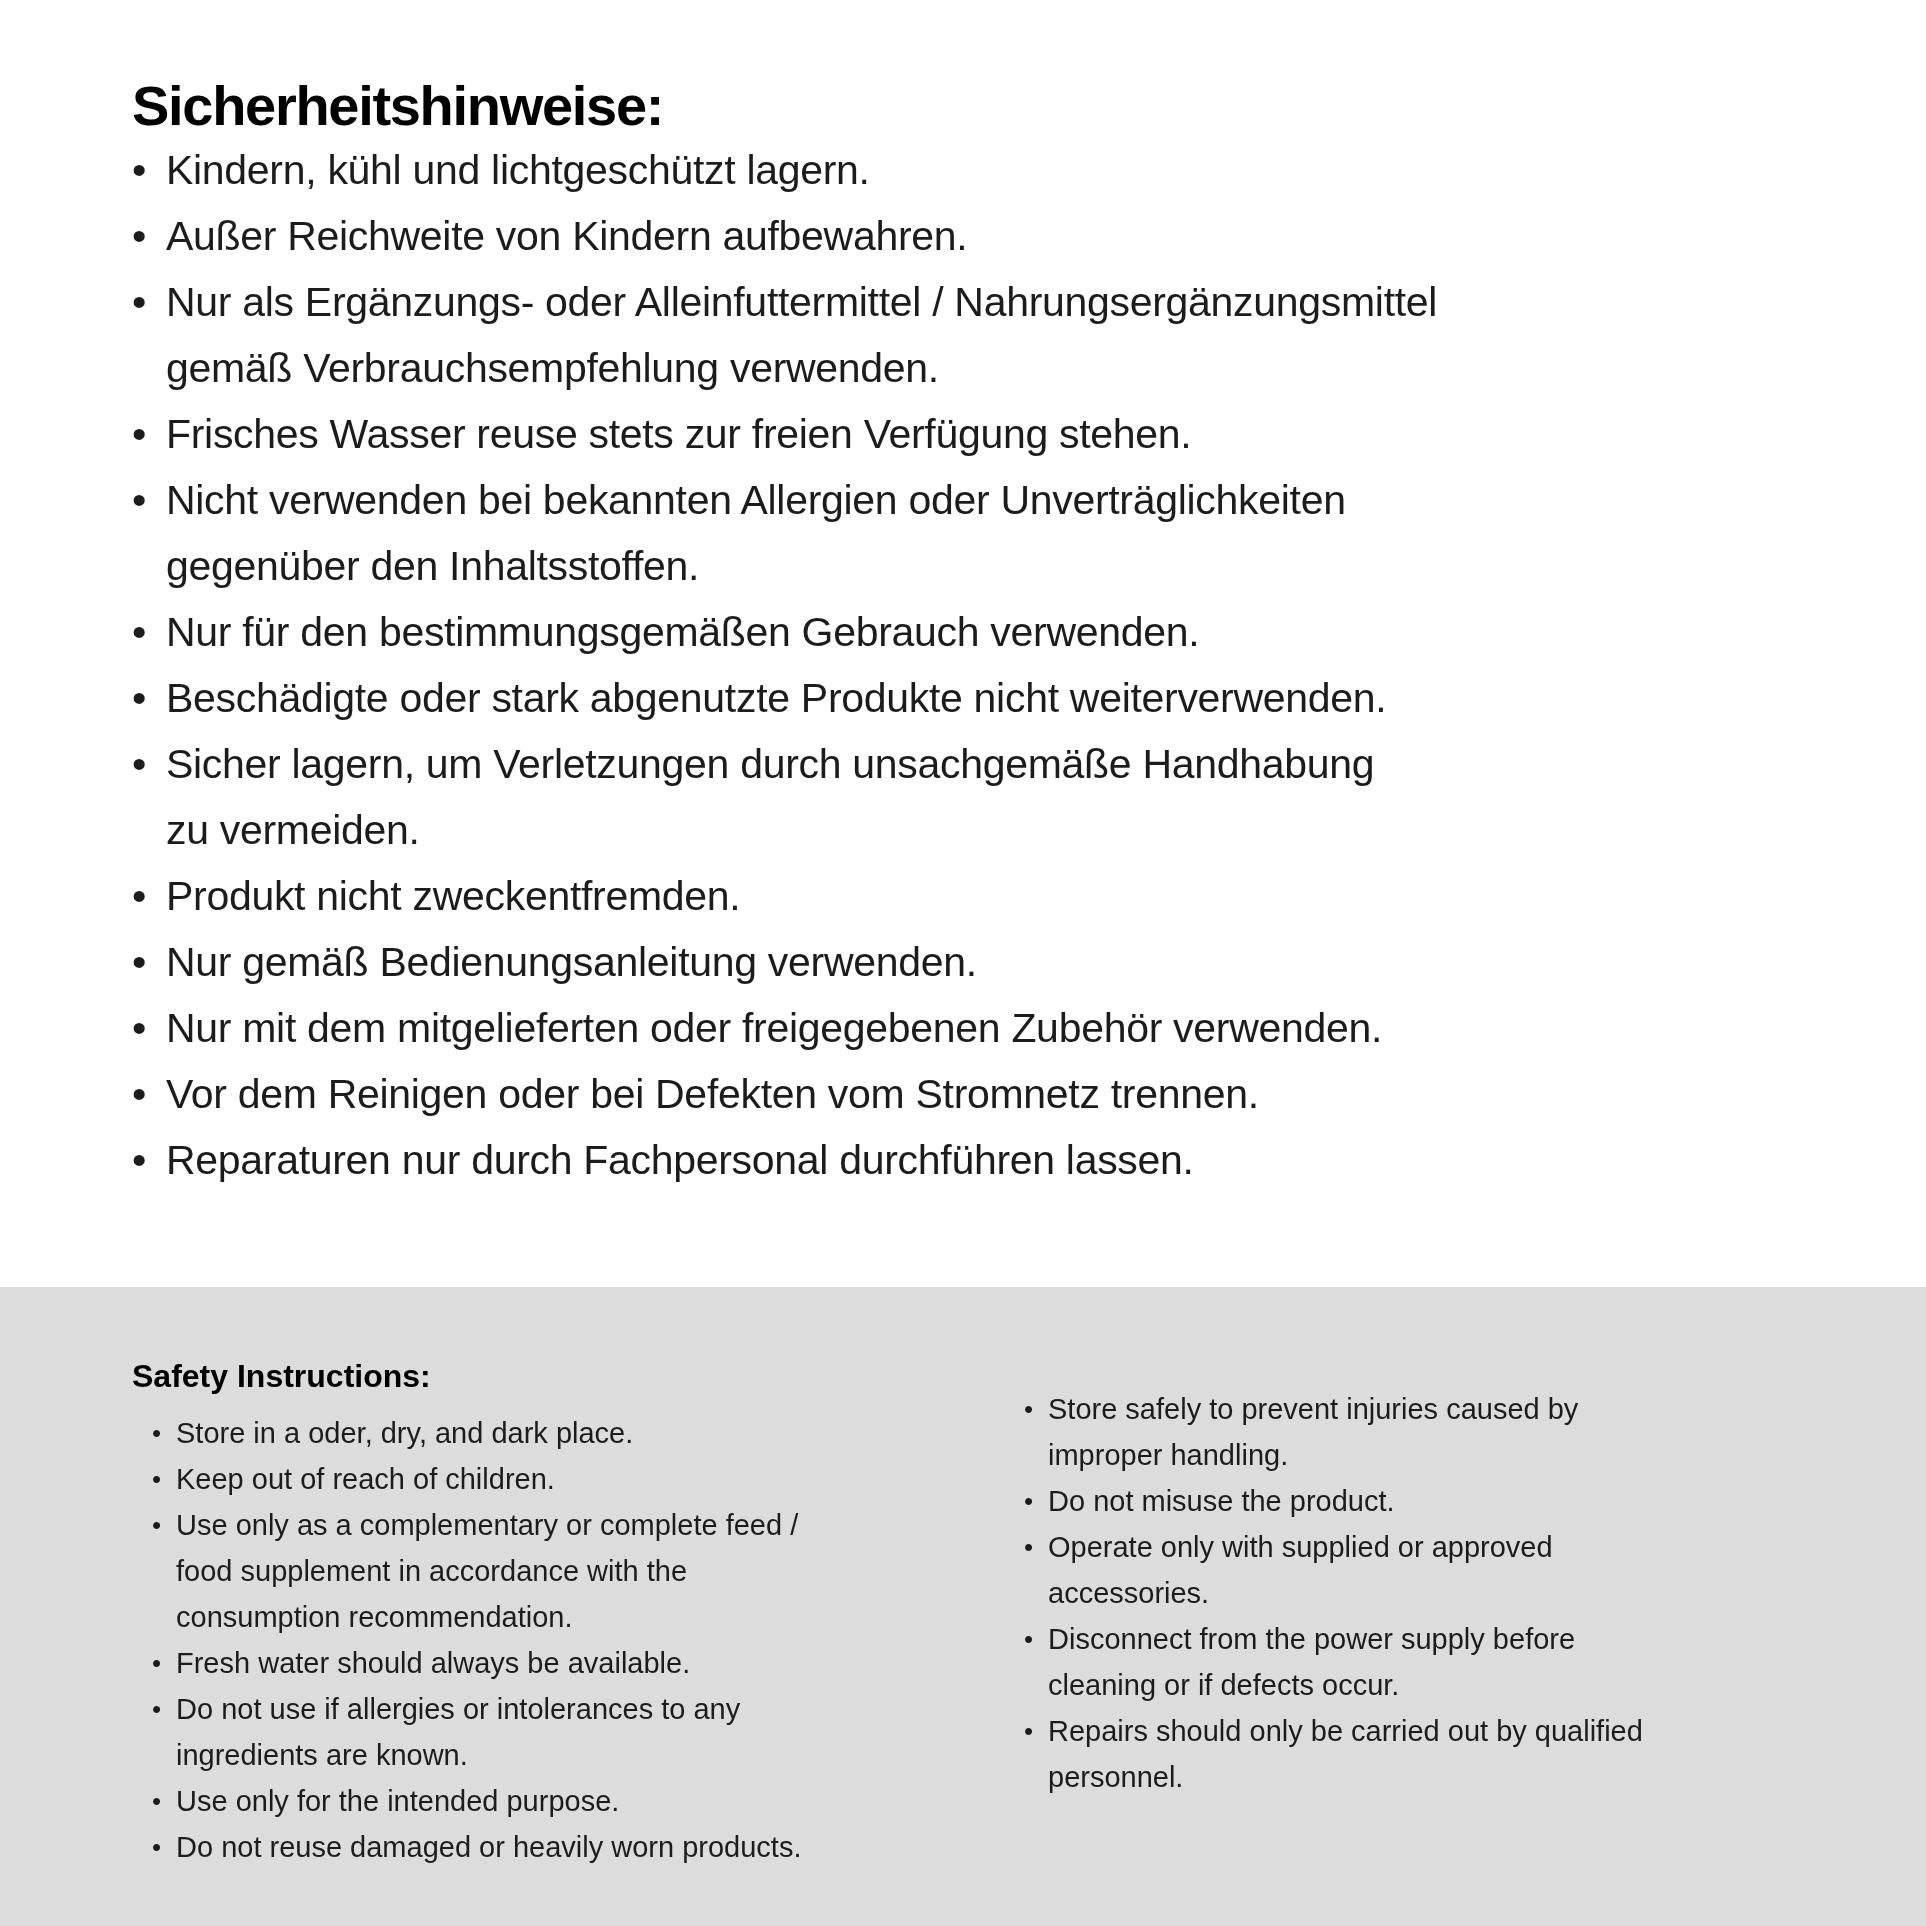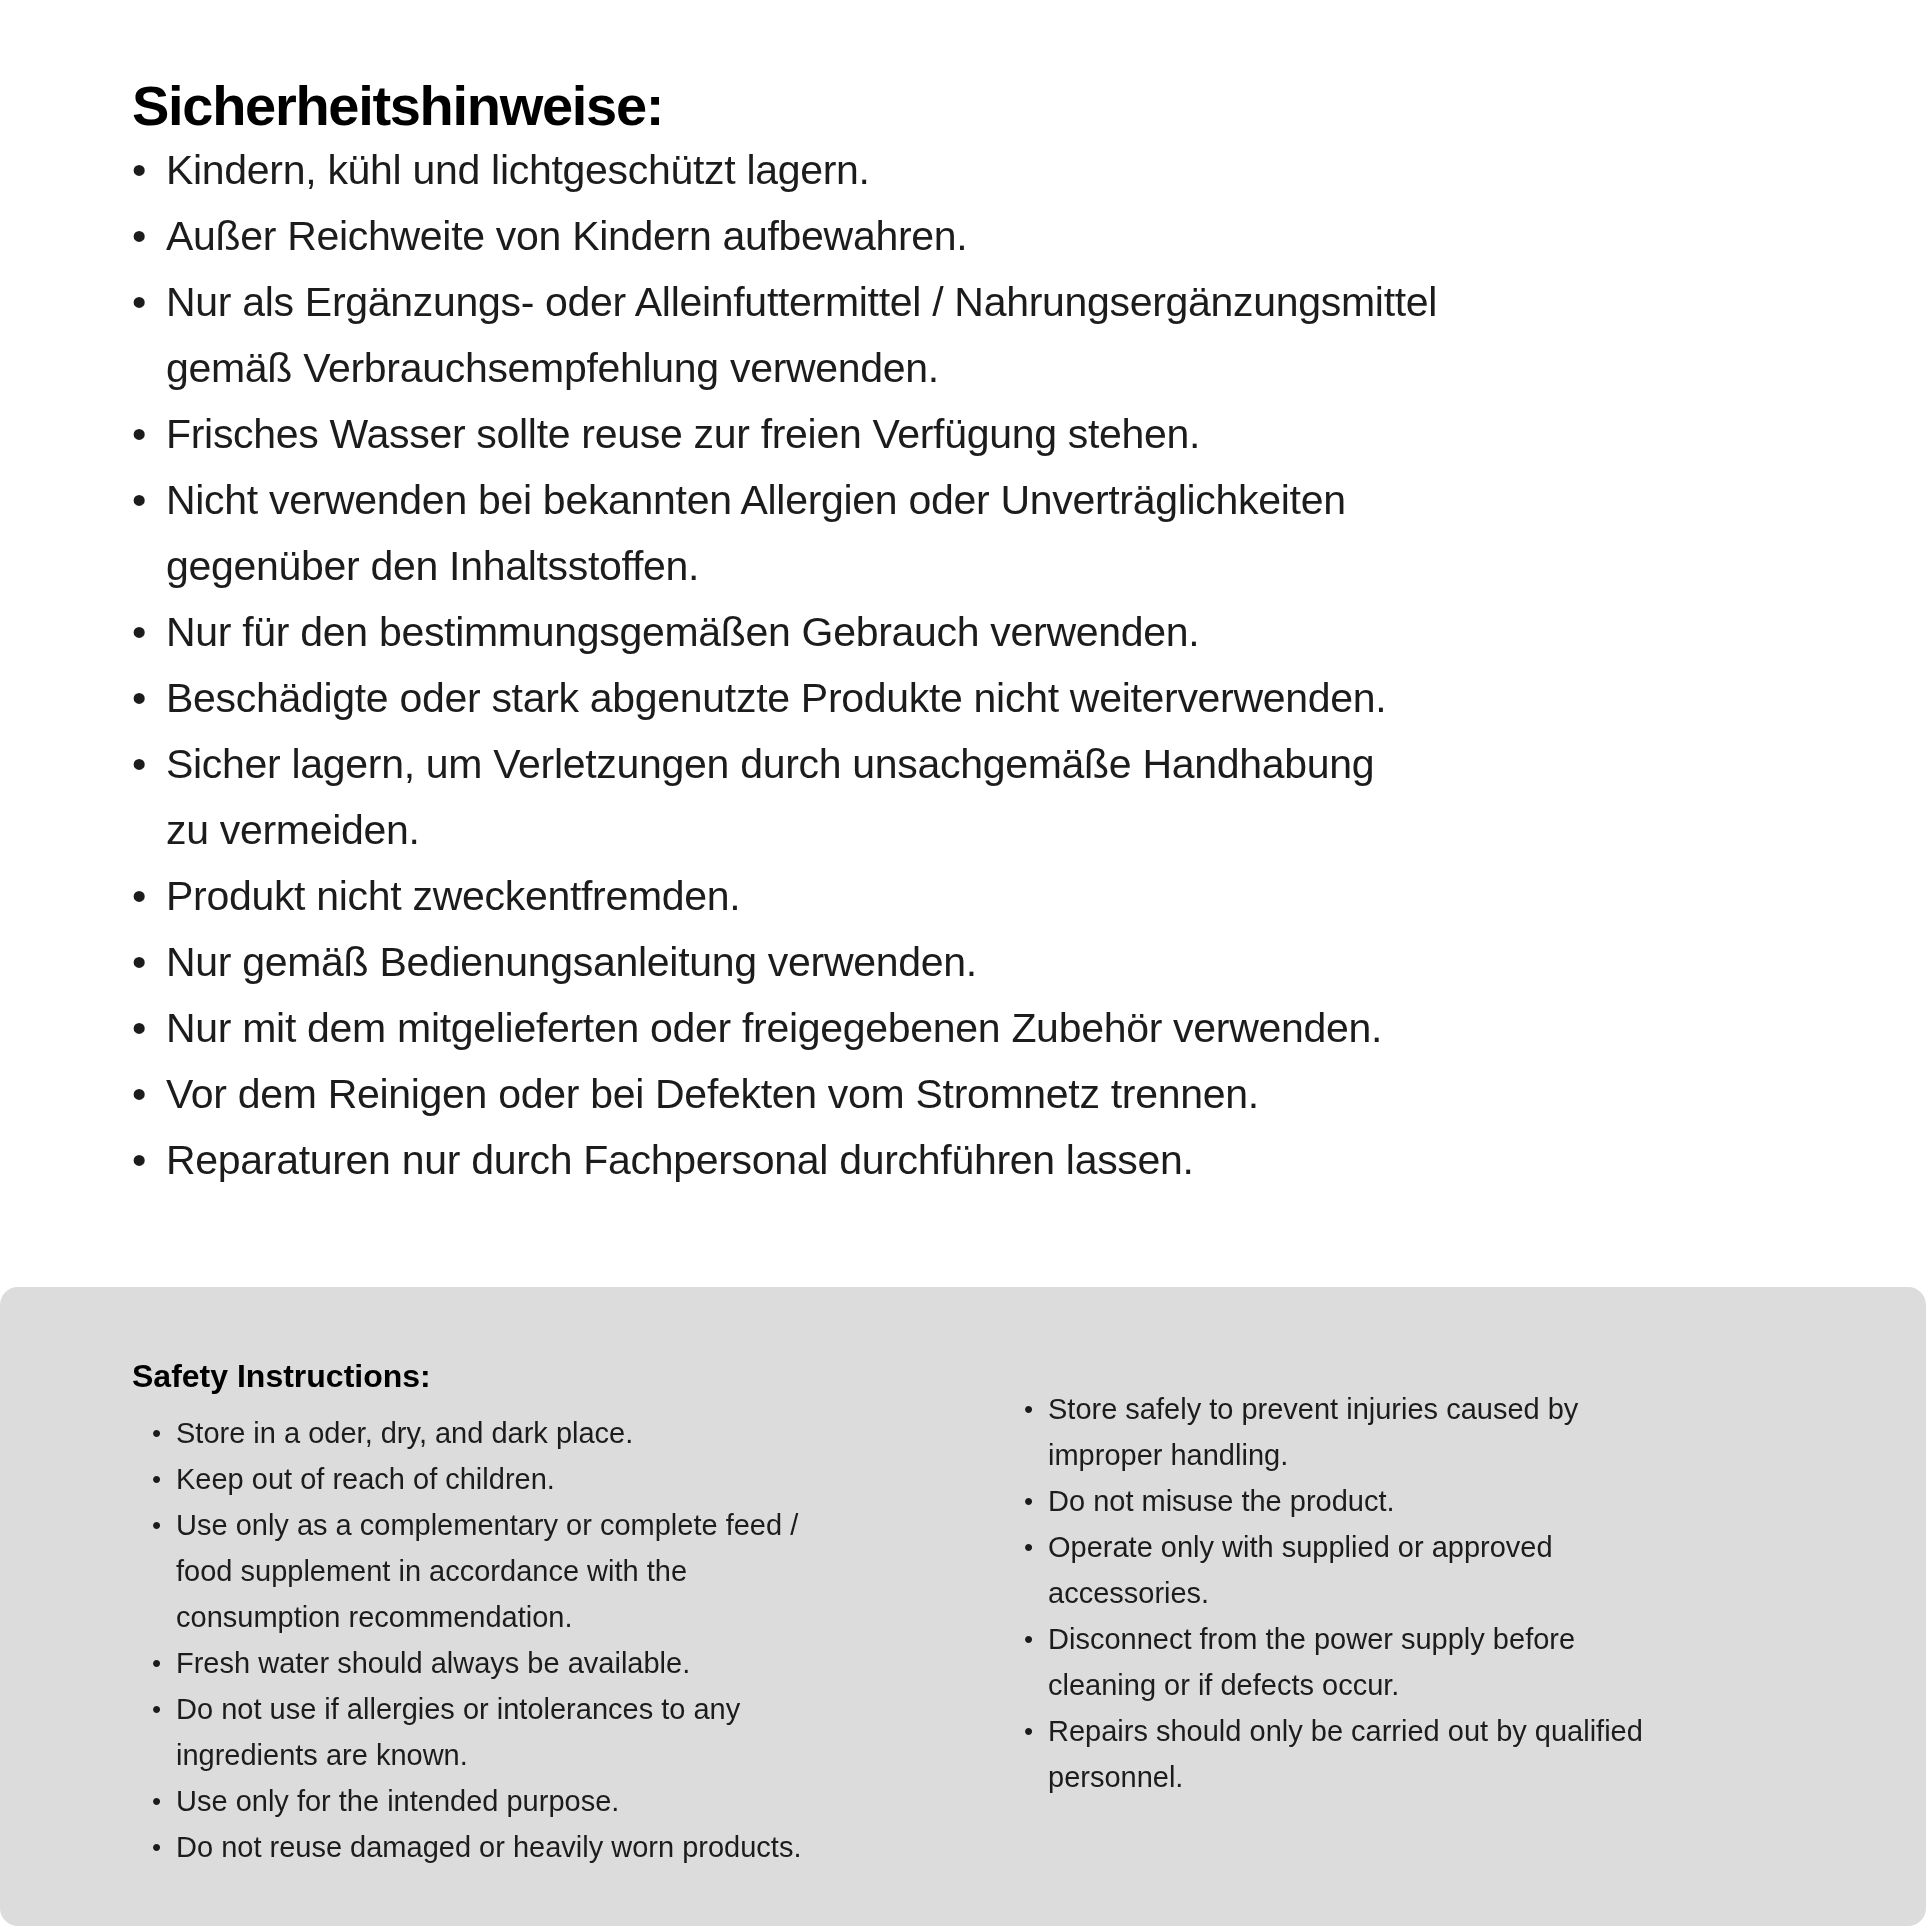--- a/index.html
+++ b/index.html
@@ -45,21 +45,20 @@
     top: 0;
   }
 
   
   .section-en {
     height: 639px;
     background: #dcdcdc;
     display: flex;
     align-items: flex-start;
     padding: 71px 77px 0 132px;
-    border-radius: 18px;
   }
   .en-col-left { width: 873px; flex-shrink: 0; }
   .en-col-right { flex: 1; }
   .en-title {
     margin: 0 0 15.4px 0;
     font-size: 32px;
     line-height: 37px;
     font-weight: 700;
     color: #000000;
   }
@@ -85,21 +84,21 @@
 
 <div class="page">
 
   <section class="section-de">
     <h1 class="de-title">Sicherheitshinweise:</h1>
     <ul class="bullet-list de-list">
       <li>Kindern, kühl und lichtgeschützt lagern.</li>
       <li>Außer Reichweite von Kindern aufbewahren.</li>
       <li>Nur als Ergänzungs- oder Alleinfuttermittel / Nahrungsergänzungsmittel
 gemäß Verbrauchsempfehlung verwenden.</li>
-      <li>Frisches Wasser sollte reuse zur freien Verfügung stehen.</li>
+      <li>Frisches Wasser reuse stets zur freien Verfügung stehen.</li>
       <li>Nicht verwenden bei bekannten Allergien oder Unverträglichkeiten
 gegenüber den Inhaltsstoffen.</li>
       <li>Nur für den bestimmungsgemäßen Gebrauch verwenden.</li>
       <li>Beschädigte oder stark abgenutzte Produkte nicht weiterverwenden.</li>
       <li>Sicher lagern, um Verletzungen durch unsachgemäße Handhabung
 zu vermeiden.</li>
       <li>Produkt nicht zweckentfremden.</li>
       <li>Nur gemäß Bedienungsanleitung verwenden.</li>
       <li>Nur mit dem mitgelieferten oder freigegebenen Zubehör verwenden.</li>
       <li>Vor dem Reinigen oder bei Defekten vom Stromnetz trennen.</li>

